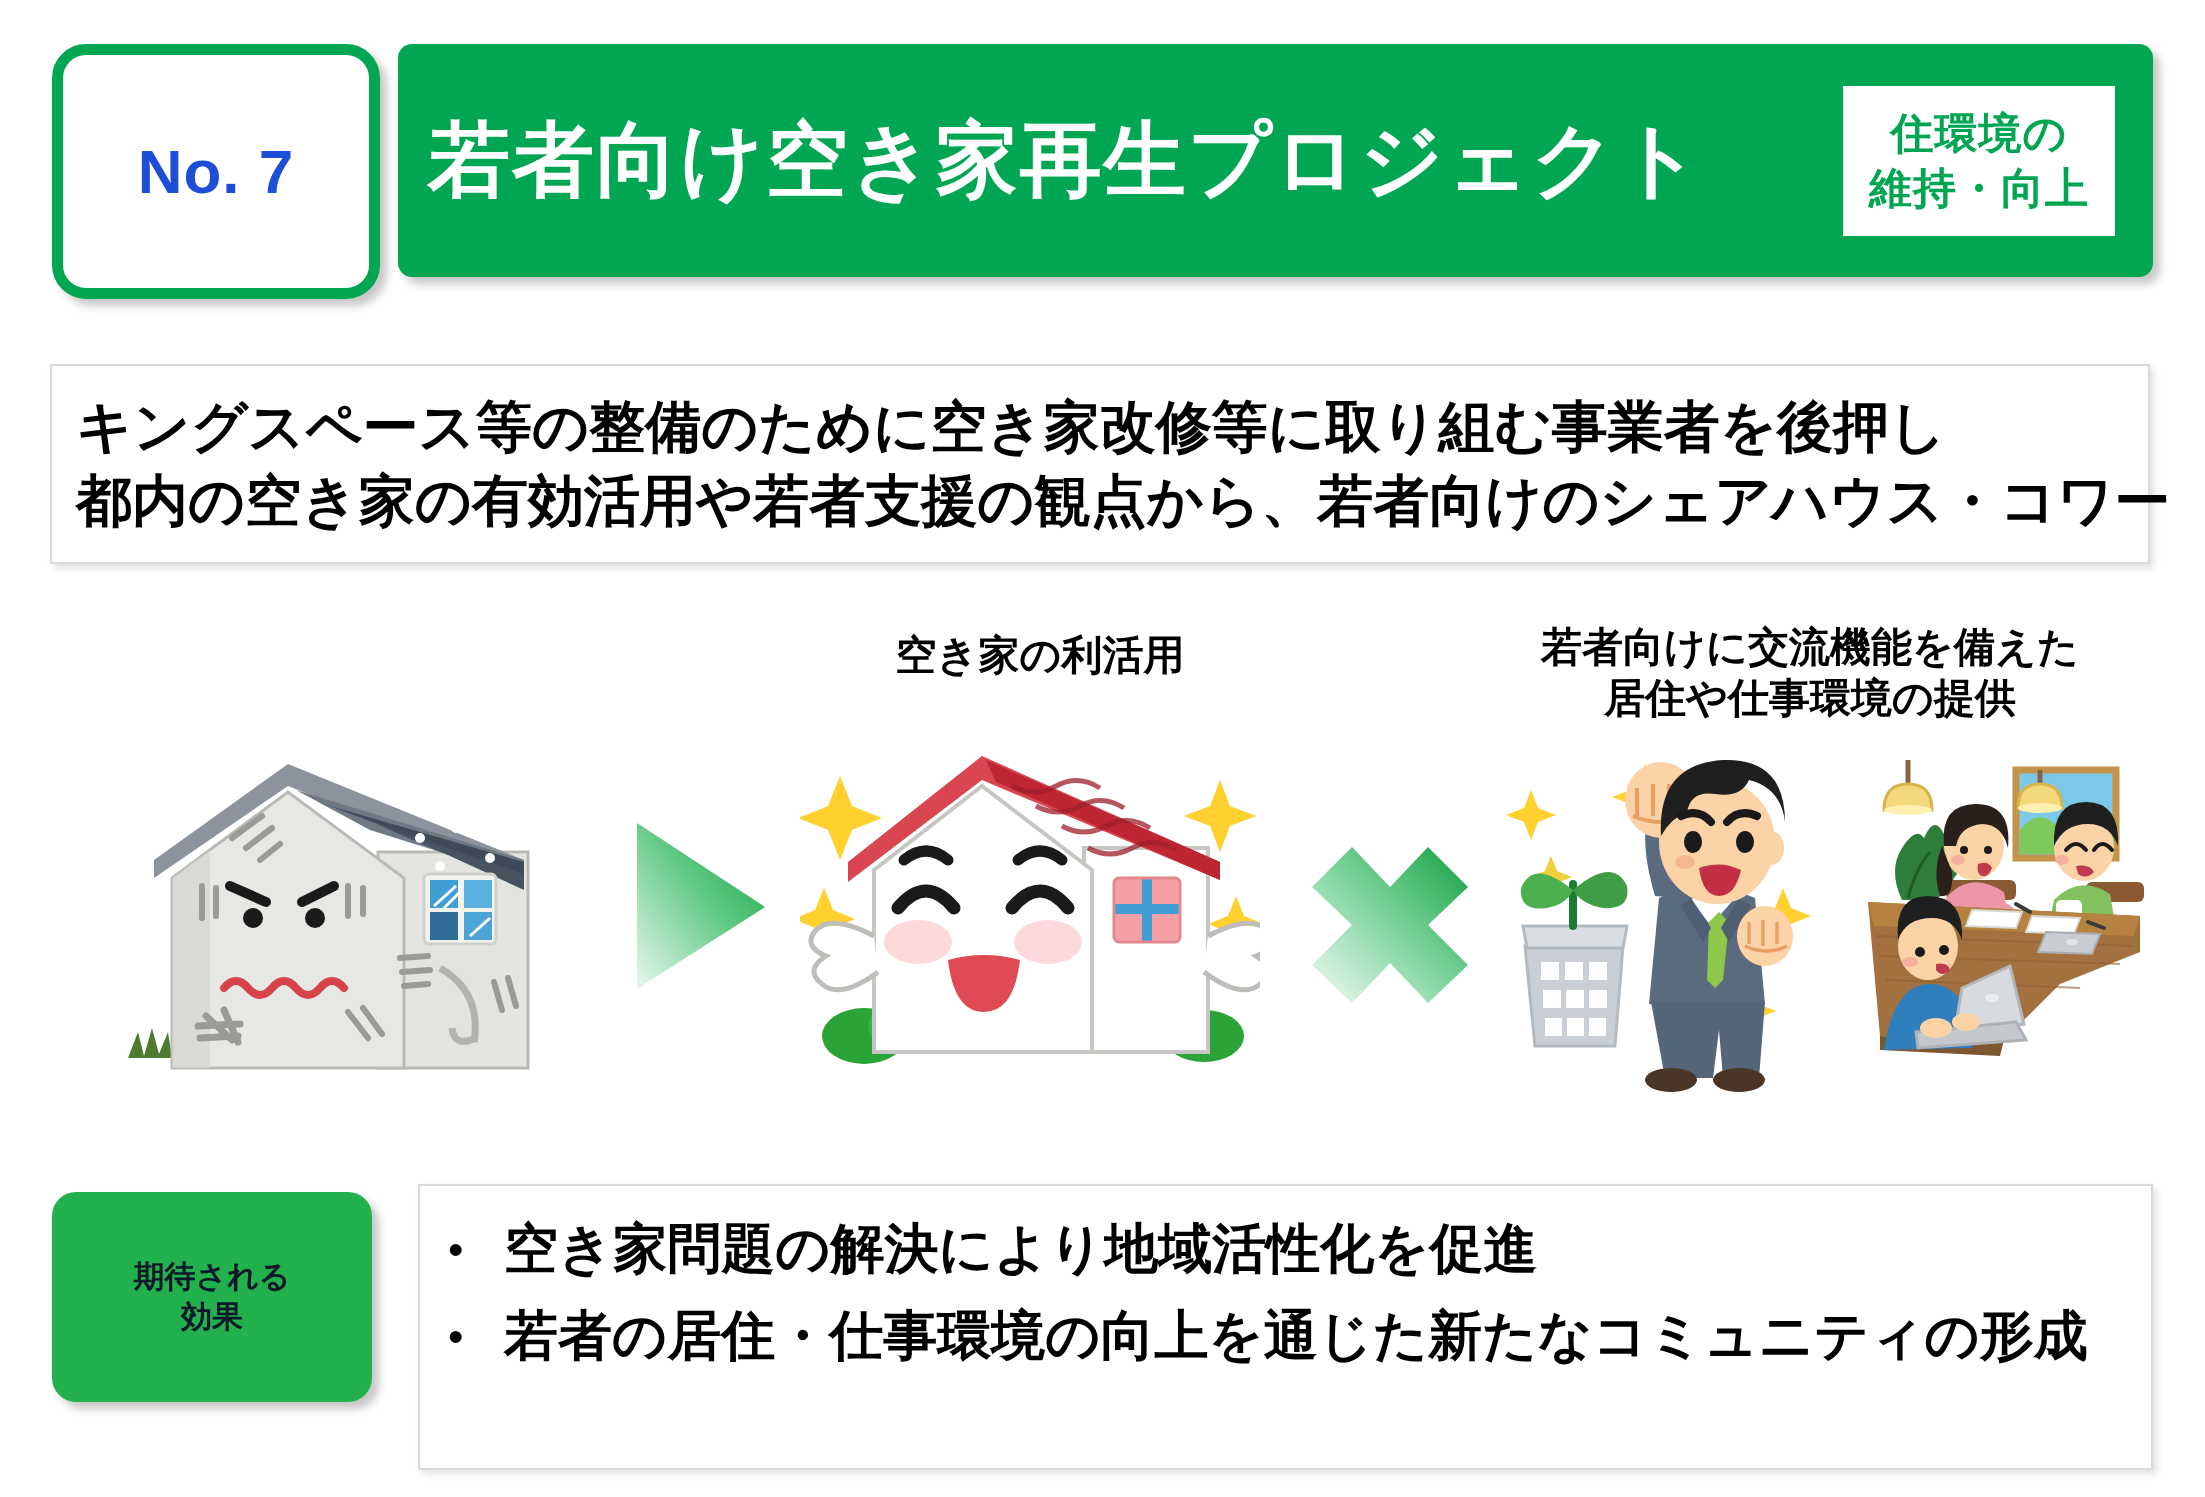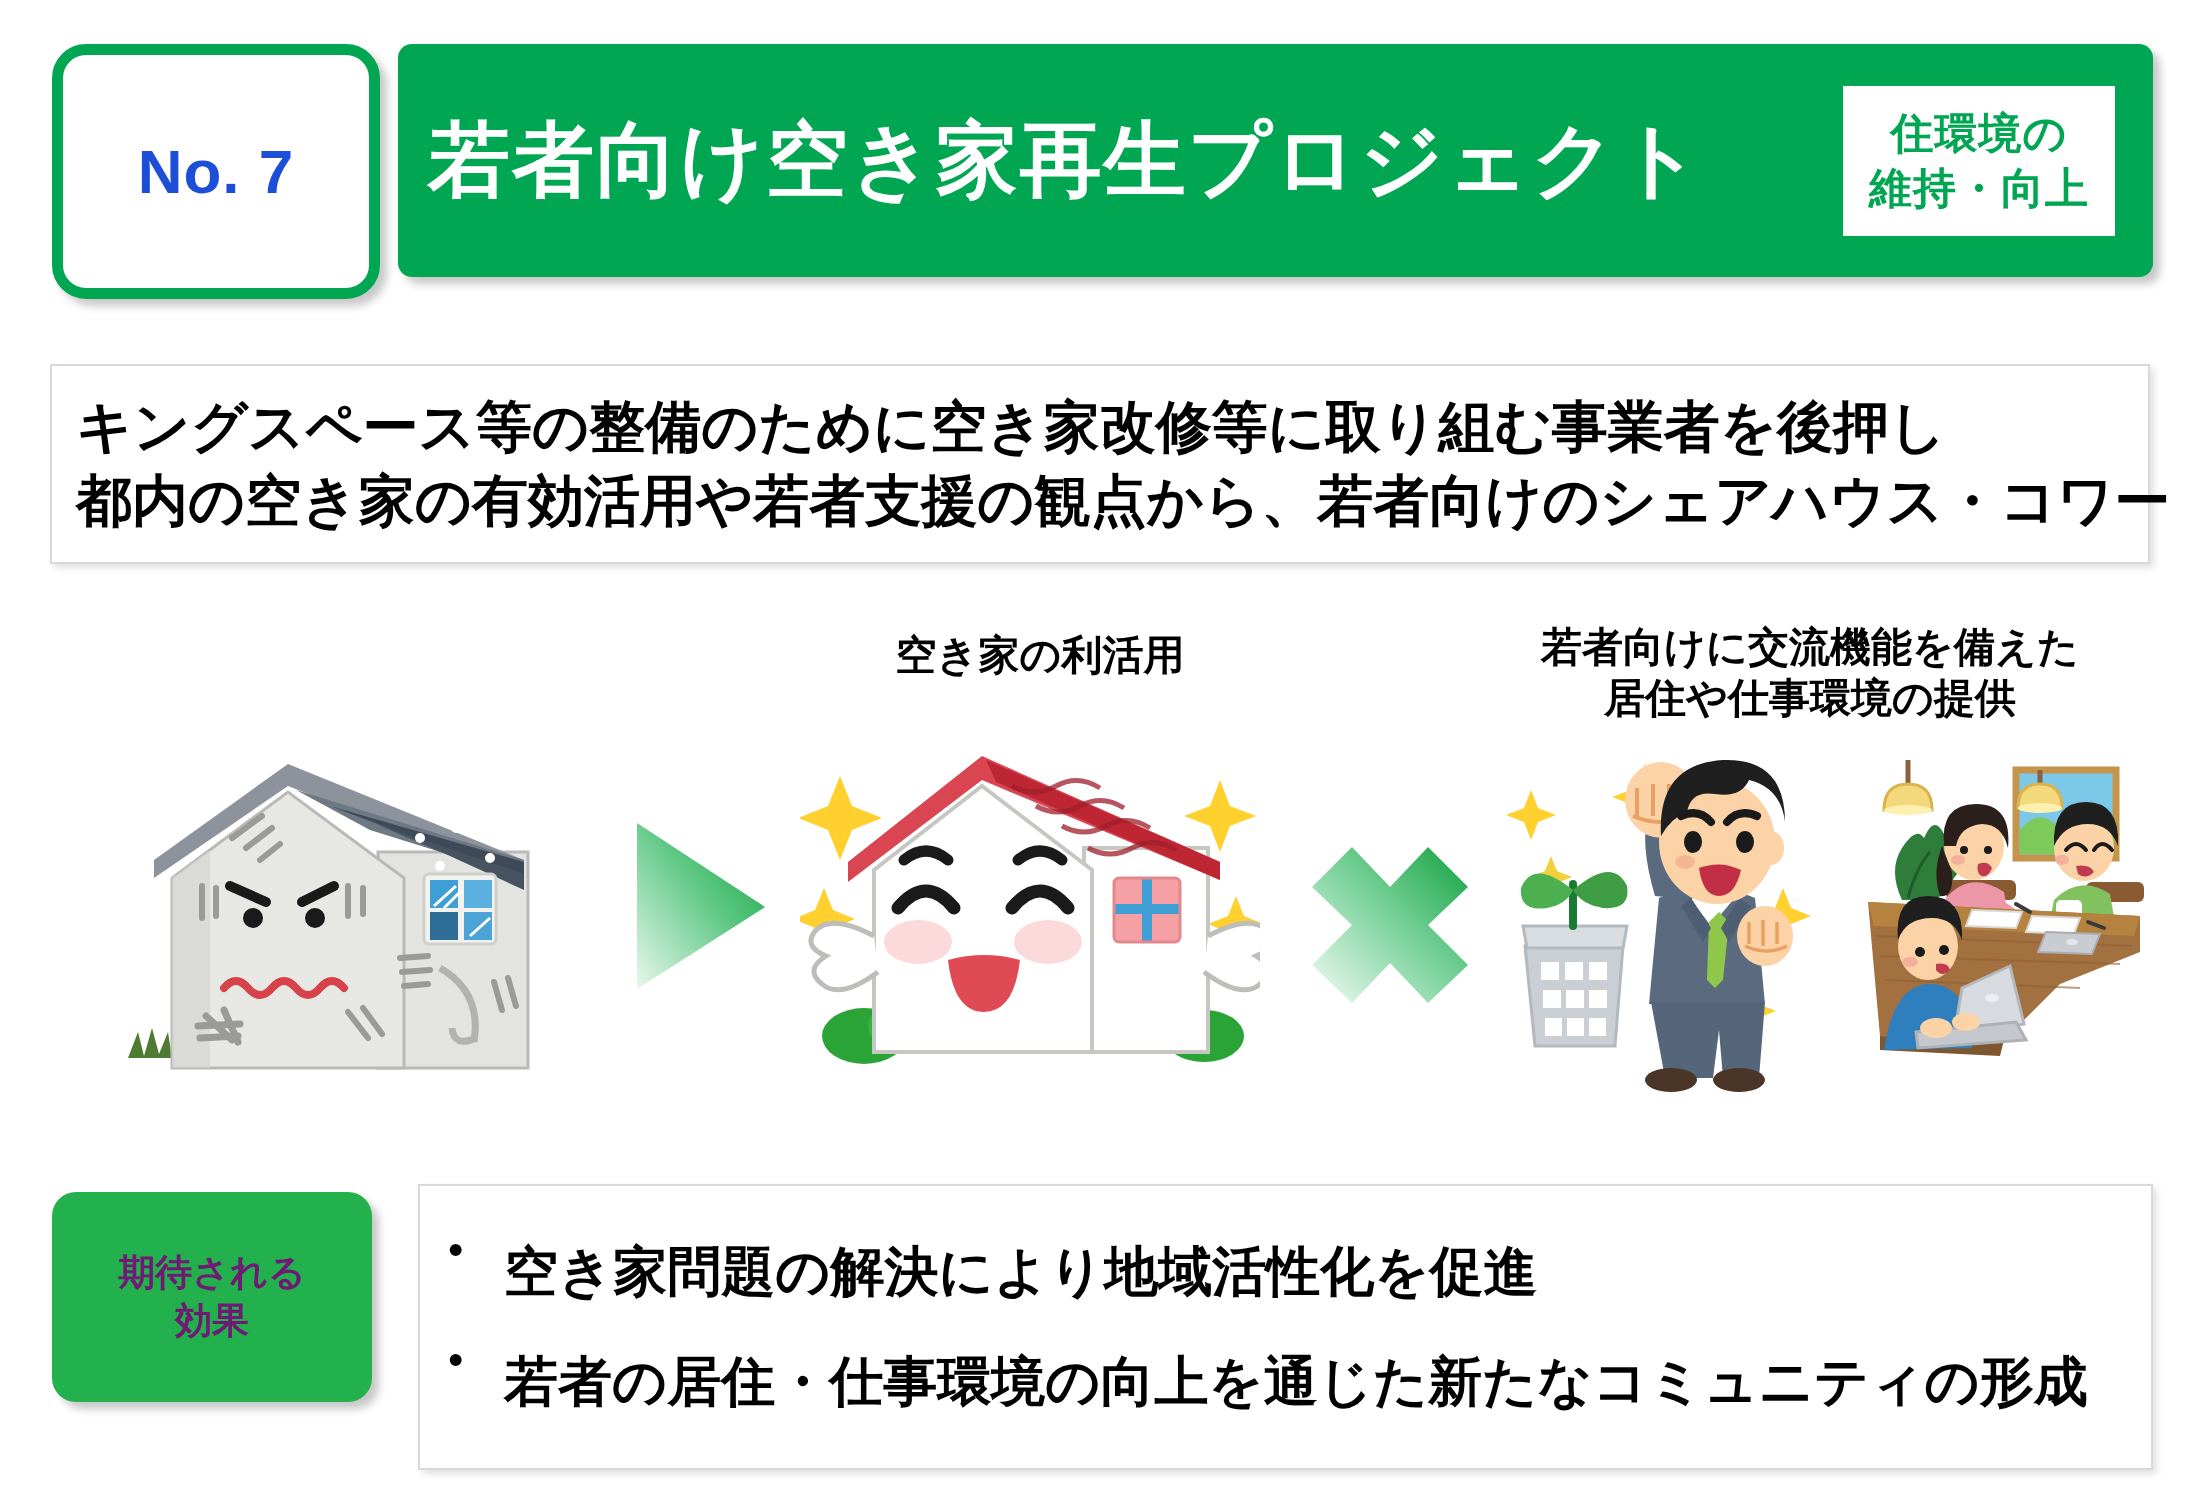--- a/index.html
+++ b/index.html
@@ -136,22 +136,22 @@
     background: #22b14c;
     border-radius: 24px;
     box-shadow: 7px 7px 9px rgba(0,0,0,0.22);
     display: flex;
     flex-direction: column;
     align-items: center;
     justify-content: center;
     line-height: 1.3;
   }
   .effect-label span {
-    color: #701a75;
-    font-size: 37px;
+    color: #0f172a;
+    font-size: 31px;
     font-weight: bold;
     white-space: nowrap;
   }
   .effect-box {
     position: absolute;
     left: 418px; top: 1184px;
     width: 1735px; height: 286px;
     border: 2px solid #d9d9d9;
     background: #ffffff;
     box-shadow: 4px 4px 7px rgba(0,0,0,0.12);
@@ -171,21 +171,20 @@
     flex: 0 0 56px;
     text-align: left;
     padding-top: 12px;
   }
   .bullet-text {
     color: #000000;
     font-size: 54px;
     font-weight: bold;
     line-height: 1.2;
     white-space: nowrap;
-    margin-top: 23px;
   }
 </style>
 </head>
 <body>
 
 <div class="header">
 
   <div class="no-badge">
     <div class="no-badge-text">No. 7</div>
   </div>

